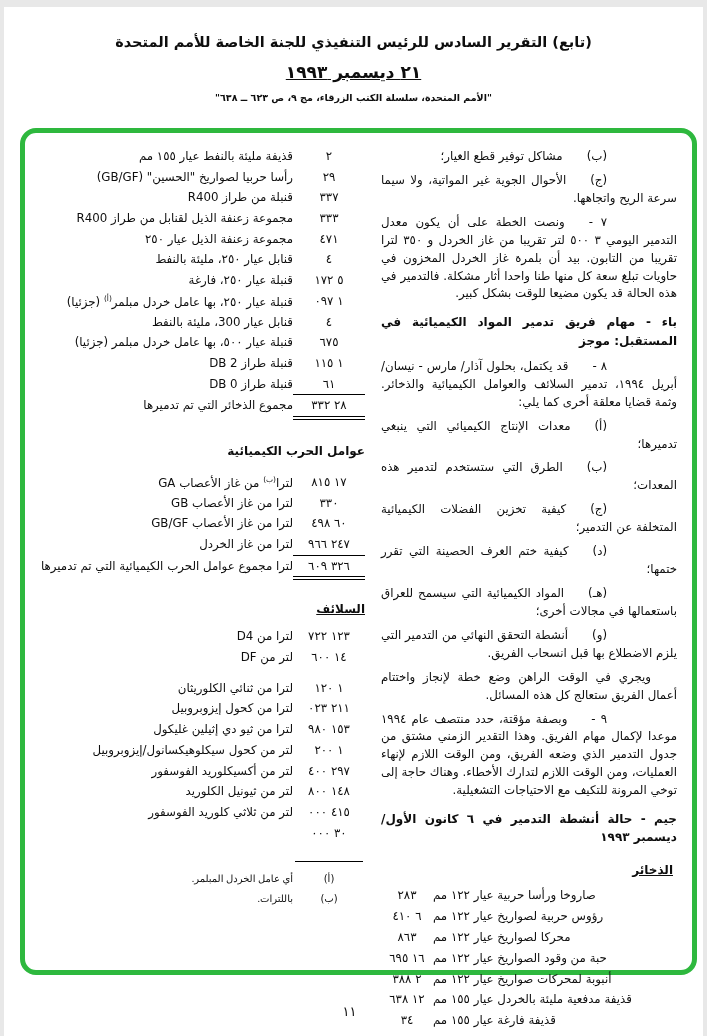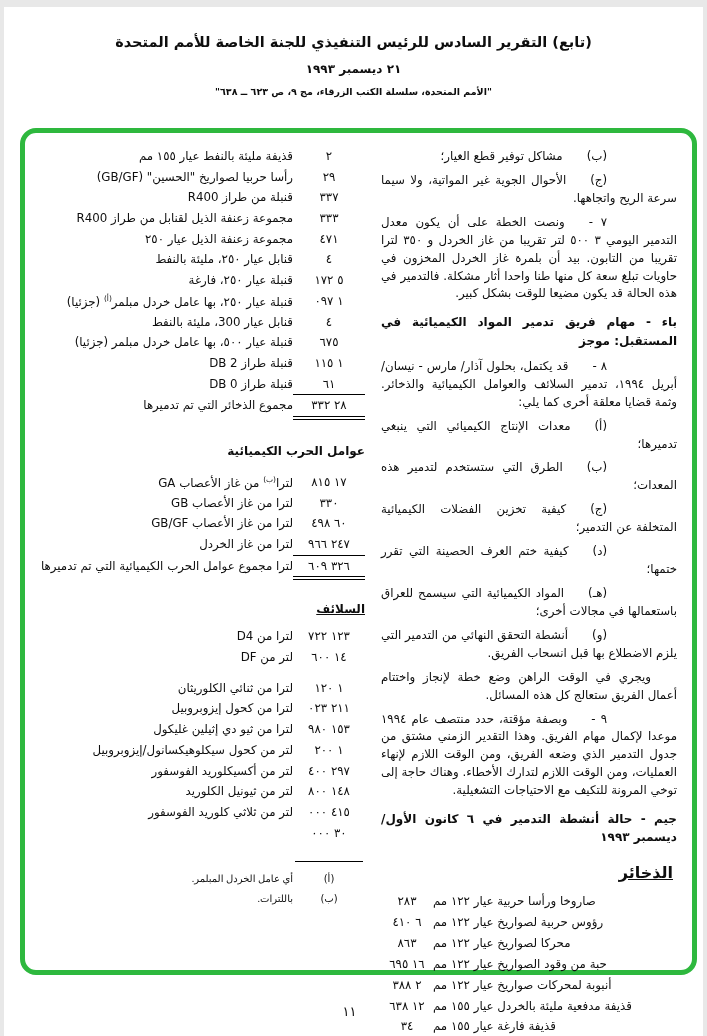--- a/index.html
+++ b/index.html
@@ -4,37 +4,37 @@
 <style>
   html,body { margin:0; padding:0; background:#e8e8e8; }
   .page {
     position:relative; width:699px; height:1036px; margin:7px auto;
     background:#ffffff; color:#0e0e0e; overflow:hidden;
     font-family:"DejaVu Sans", sans-serif;
   }
   
   .hdr { position:absolute; top:27px; left:0; right:0; text-align:center; direction:rtl; }
   .hdr-title { font-size:14.5px; font-weight:bold; }
-  .hdr-date  { font-size:12px;  font-weight:bold; margin-top:12px; }
+  .hdr-date  { font-size:17px;  font-weight:bold; margin-top:12px;text-decoration:underline; }
   .hdr-src   { font-size:9.5px; font-weight:bold; margin-top:10px; }
   
   .box {
     position:absolute; left:16px; top:121px; width:677px; height:847px;
     border:5px solid #2eb83e; border-radius:16px; box-sizing:border-box;
   }
   .cols { display:flex; direction:rtl; gap:16px; height:100%; box-sizing:border-box;
           padding:15px 15px 6px 11px; }
   .col-main { flex:none; width:296px; font-size:11.8px; line-height:1.52; text-align:justify; direction:rtl; }
   .col-side { flex:1; font-size:11.8px; line-height:1.5; direction:rtl; }
   
   .para { margin:0 0 6px; text-indent:70px; }
   .para .tab { display:inline-block; width:24px; }
   .p-plain { text-indent:26px; }
   .hd { font-size:12px; font-weight:bold; margin:10px 0 8px; text-align:justify; }
-  .sub-hd { font-weight:bold; text-decoration:underline; margin:14px 4px 8px 0; font-size:16px; }
+  .sub-hd { font-weight:bold; text-decoration:underline; margin:14px 4px 8px 0; font-size:12px; }
   
   .mrow, .srow { display:flex; direction:rtl; align-items:flex-start; margin-bottom:2px; }
   .mrow .desc { flex:1; order:0; text-align:left; }      
   .mrow .qty  { flex:none; order:1; width:52px; }         
   .srow .qty  { flex:none; width:72px; }                  
   .srow .desc { flex:1; text-align:right; padding-left:4px; }
   .qty { direction:ltr; unicode-bidi:isolate; text-align:center; padding-bottom:1px; }
   .m-table { margin:0 14px 0 0; }
   .rule-single { border-bottom:1.5px solid #000; }
   .rule-double { border-bottom:4px double #000; }

